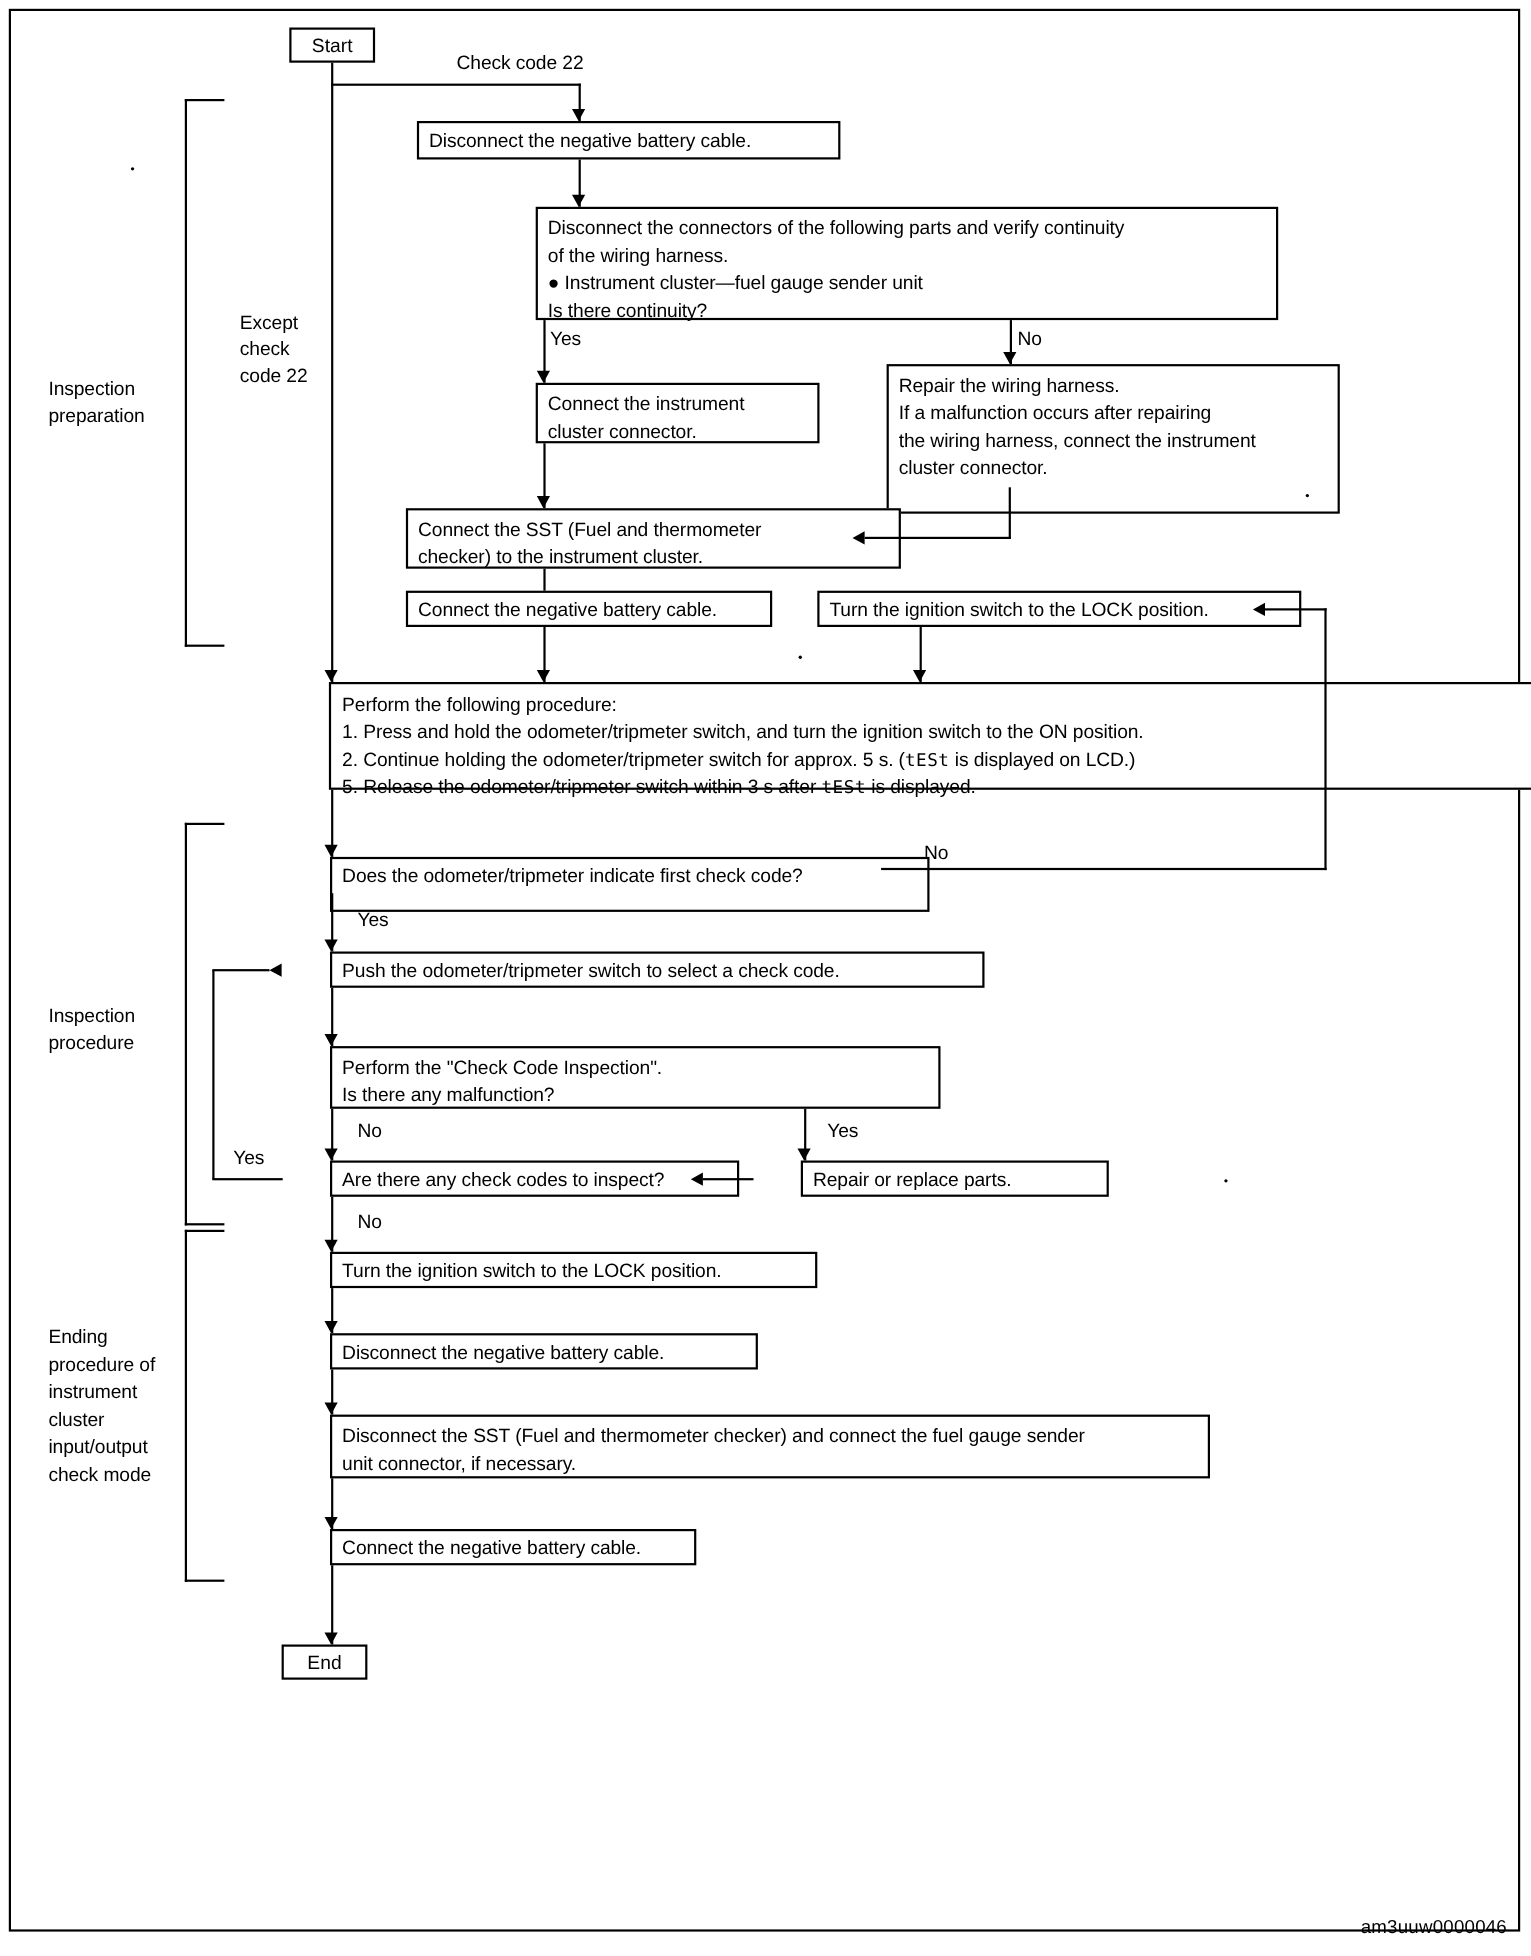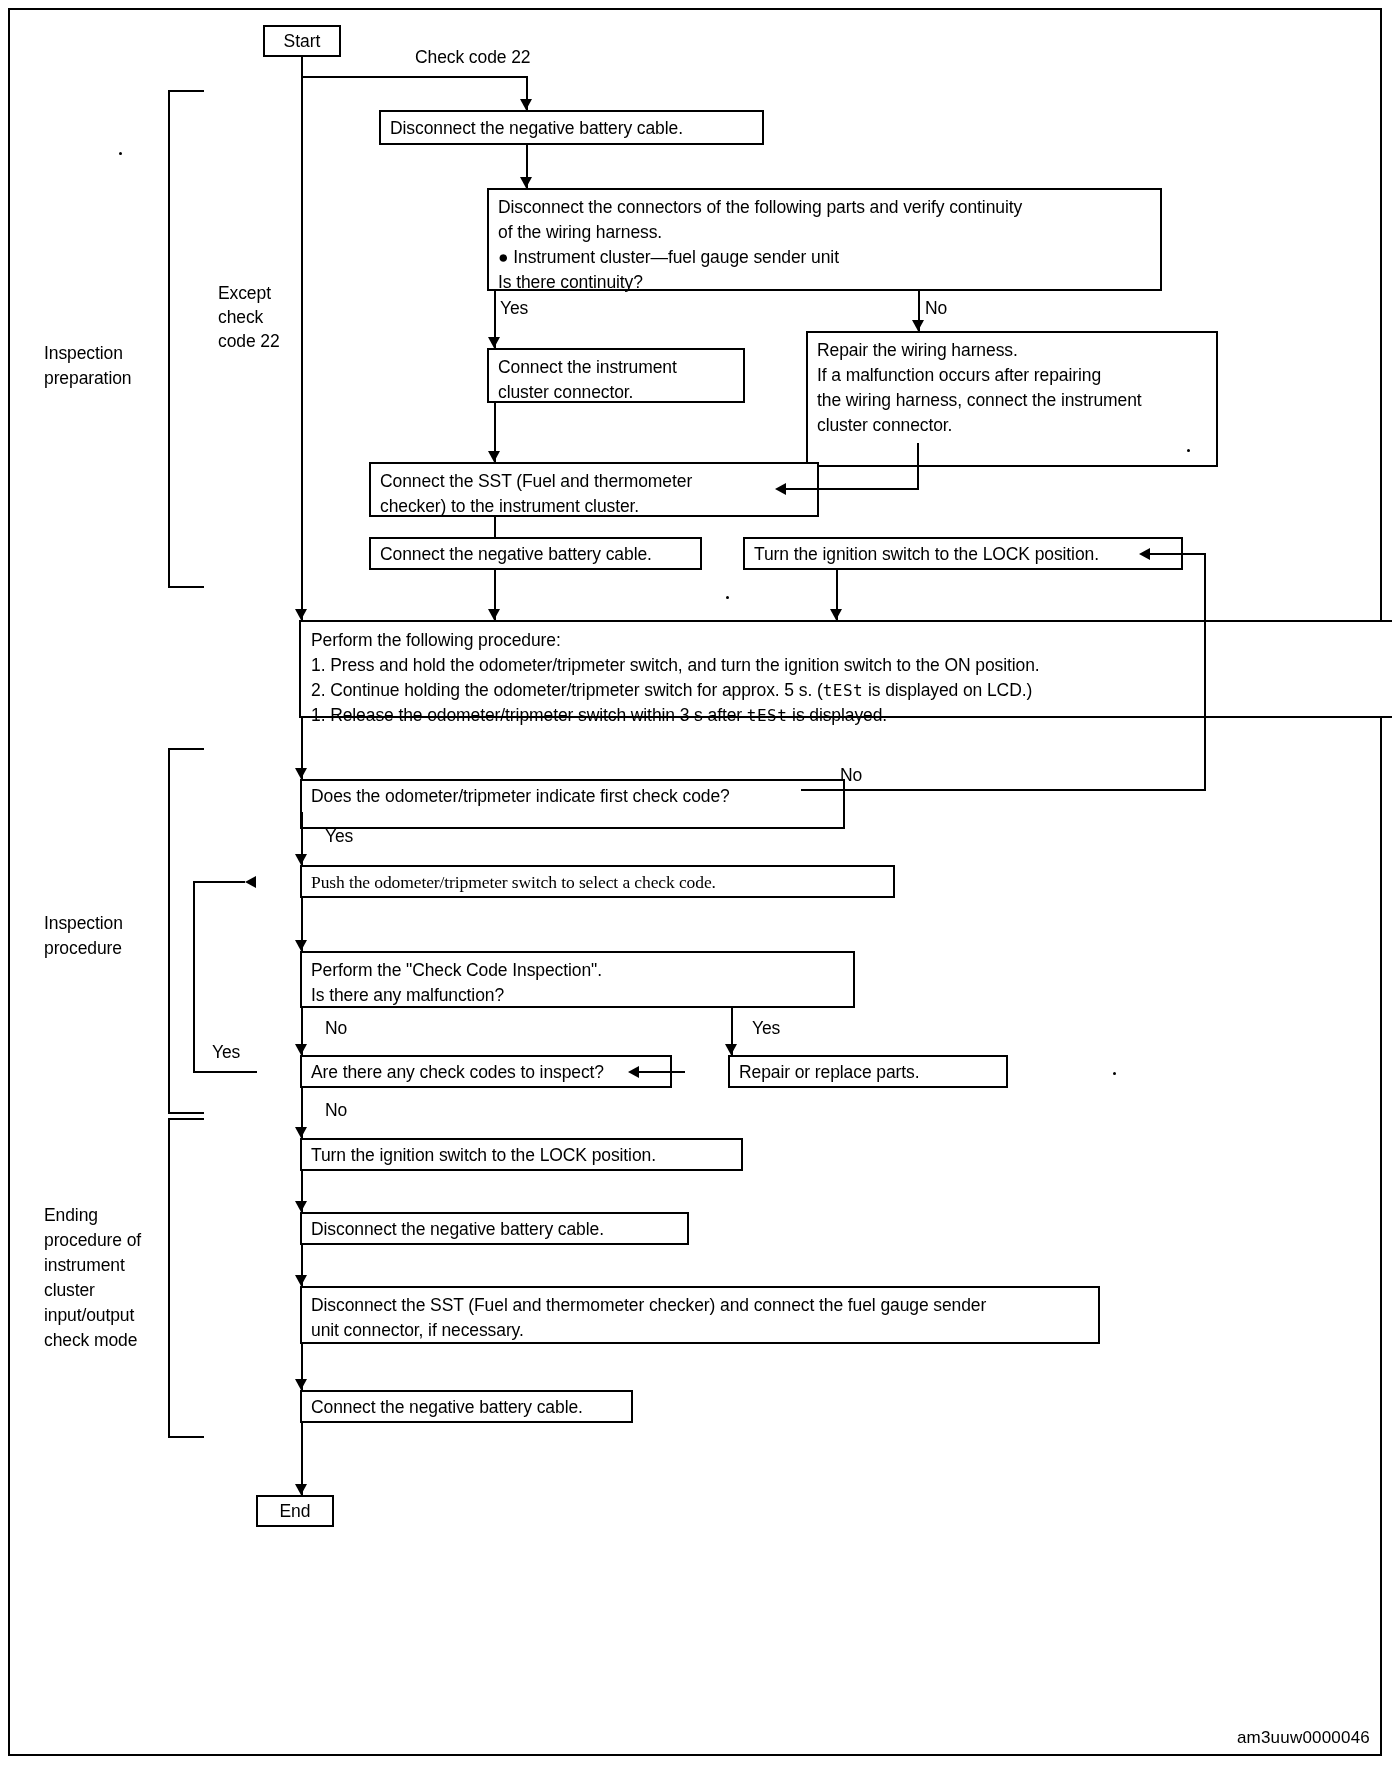--- a/index.html
+++ b/index.html
@@ -70,21 +70,21 @@
   .al{position:absolute;width:0;height:0;
       border-top:6px solid transparent;border-bottom:6px solid transparent;
       border-right:11px solid #000;}
   
   .brk{position:absolute;border-left:2px solid #000;border-top:2px solid #000;
        border-bottom:2px solid #000;box-sizing:border-box;}
   
   .lcd{font-family:"DejaVu Sans Mono",monospace;font-size:16px;letter-spacing:0.5px;}
   #footer{
     position:absolute;
-    right:22px; bottom:30px;
+    right:22px; bottom:16px;
     font-size:17px;
     letter-spacing:0.2px;
   }
   .dot{position:absolute;width:3px;height:3px;background:#000;border-radius:50%;}
 </style>
 </head>
 <body>
 
 <div id="page">
   <div id="frame"></div>
@@ -139,26 +139,26 @@
 checker) to the instrument cluster.</div>
 
   <div class="box" style="left:325px; top:537px; width:333px; height:33px; line-height:21px;">Connect the negative battery cable.</div>
 
   <div class="box" style="left:699px; top:537px; width:440px; height:33px; line-height:21px;">Turn the ignition switch to the LOCK position.</div>
 
   <div class="box" style="left:255px; top:620px; width:1119px; height:98px; padding:6px 10px; line-height:25px; white-space:normal;">
     <div>Perform the following procedure:</div>
     <div>1. Press and hold the odometer/tripmeter switch, and turn the ignition switch to the ON position.</div>
     <div><span>2. Continue holding the odometer/tripmeter switch for approx. 5 s. (</span><span class="lcd">tESt</span><span> is displayed on LCD.)</span></div>
-    <div><span>1. Release the odometer/tripmeter switch within 3 s after </span><span class="lcd">tESt</span><span> is displayed.</span></div>
+    <div><span>5. Release the odometer/tripmeter switch within 3 s after </span><span class="lcd">tESt</span><span> is displayed.</span></div>
   </div>
 
   <div class="box" style="left:256px; top:779px; width:545px; height:50px; line-height:21px;">Does the odometer/tripmeter indicate first check code?</div>
 
-  <div class="box" style="left:256px; top:865px; width:595px; height:33px; line-height:21px;font-family:Liberation Serif, serif;">Push the odometer/tripmeter switch to select a check code.</div>
+  <div class="box" style="left:256px; top:865px; width:595px; height:33px; line-height:21px;">Push the odometer/tripmeter switch to select a check code.</div>
 
   <div class="box" style="left:256px; top:951px; width:555px; height:57px;">Perform the "Check Code Inspection".
 Is there any malfunction?</div>
 
   <div class="box" style="left:256px; top:1055px; width:372px; height:33px; line-height:21px;">Are there any check codes to inspect?</div>
 
   <div class="box" style="left:684px; top:1055px; width:280px; height:33px; line-height:21px;">Repair or replace parts.</div>
 
   <div class="box" style="left:256px; top:1138px; width:443px; height:33px; line-height:21px;">Turn the ignition switch to the LOCK position.</div>
 

